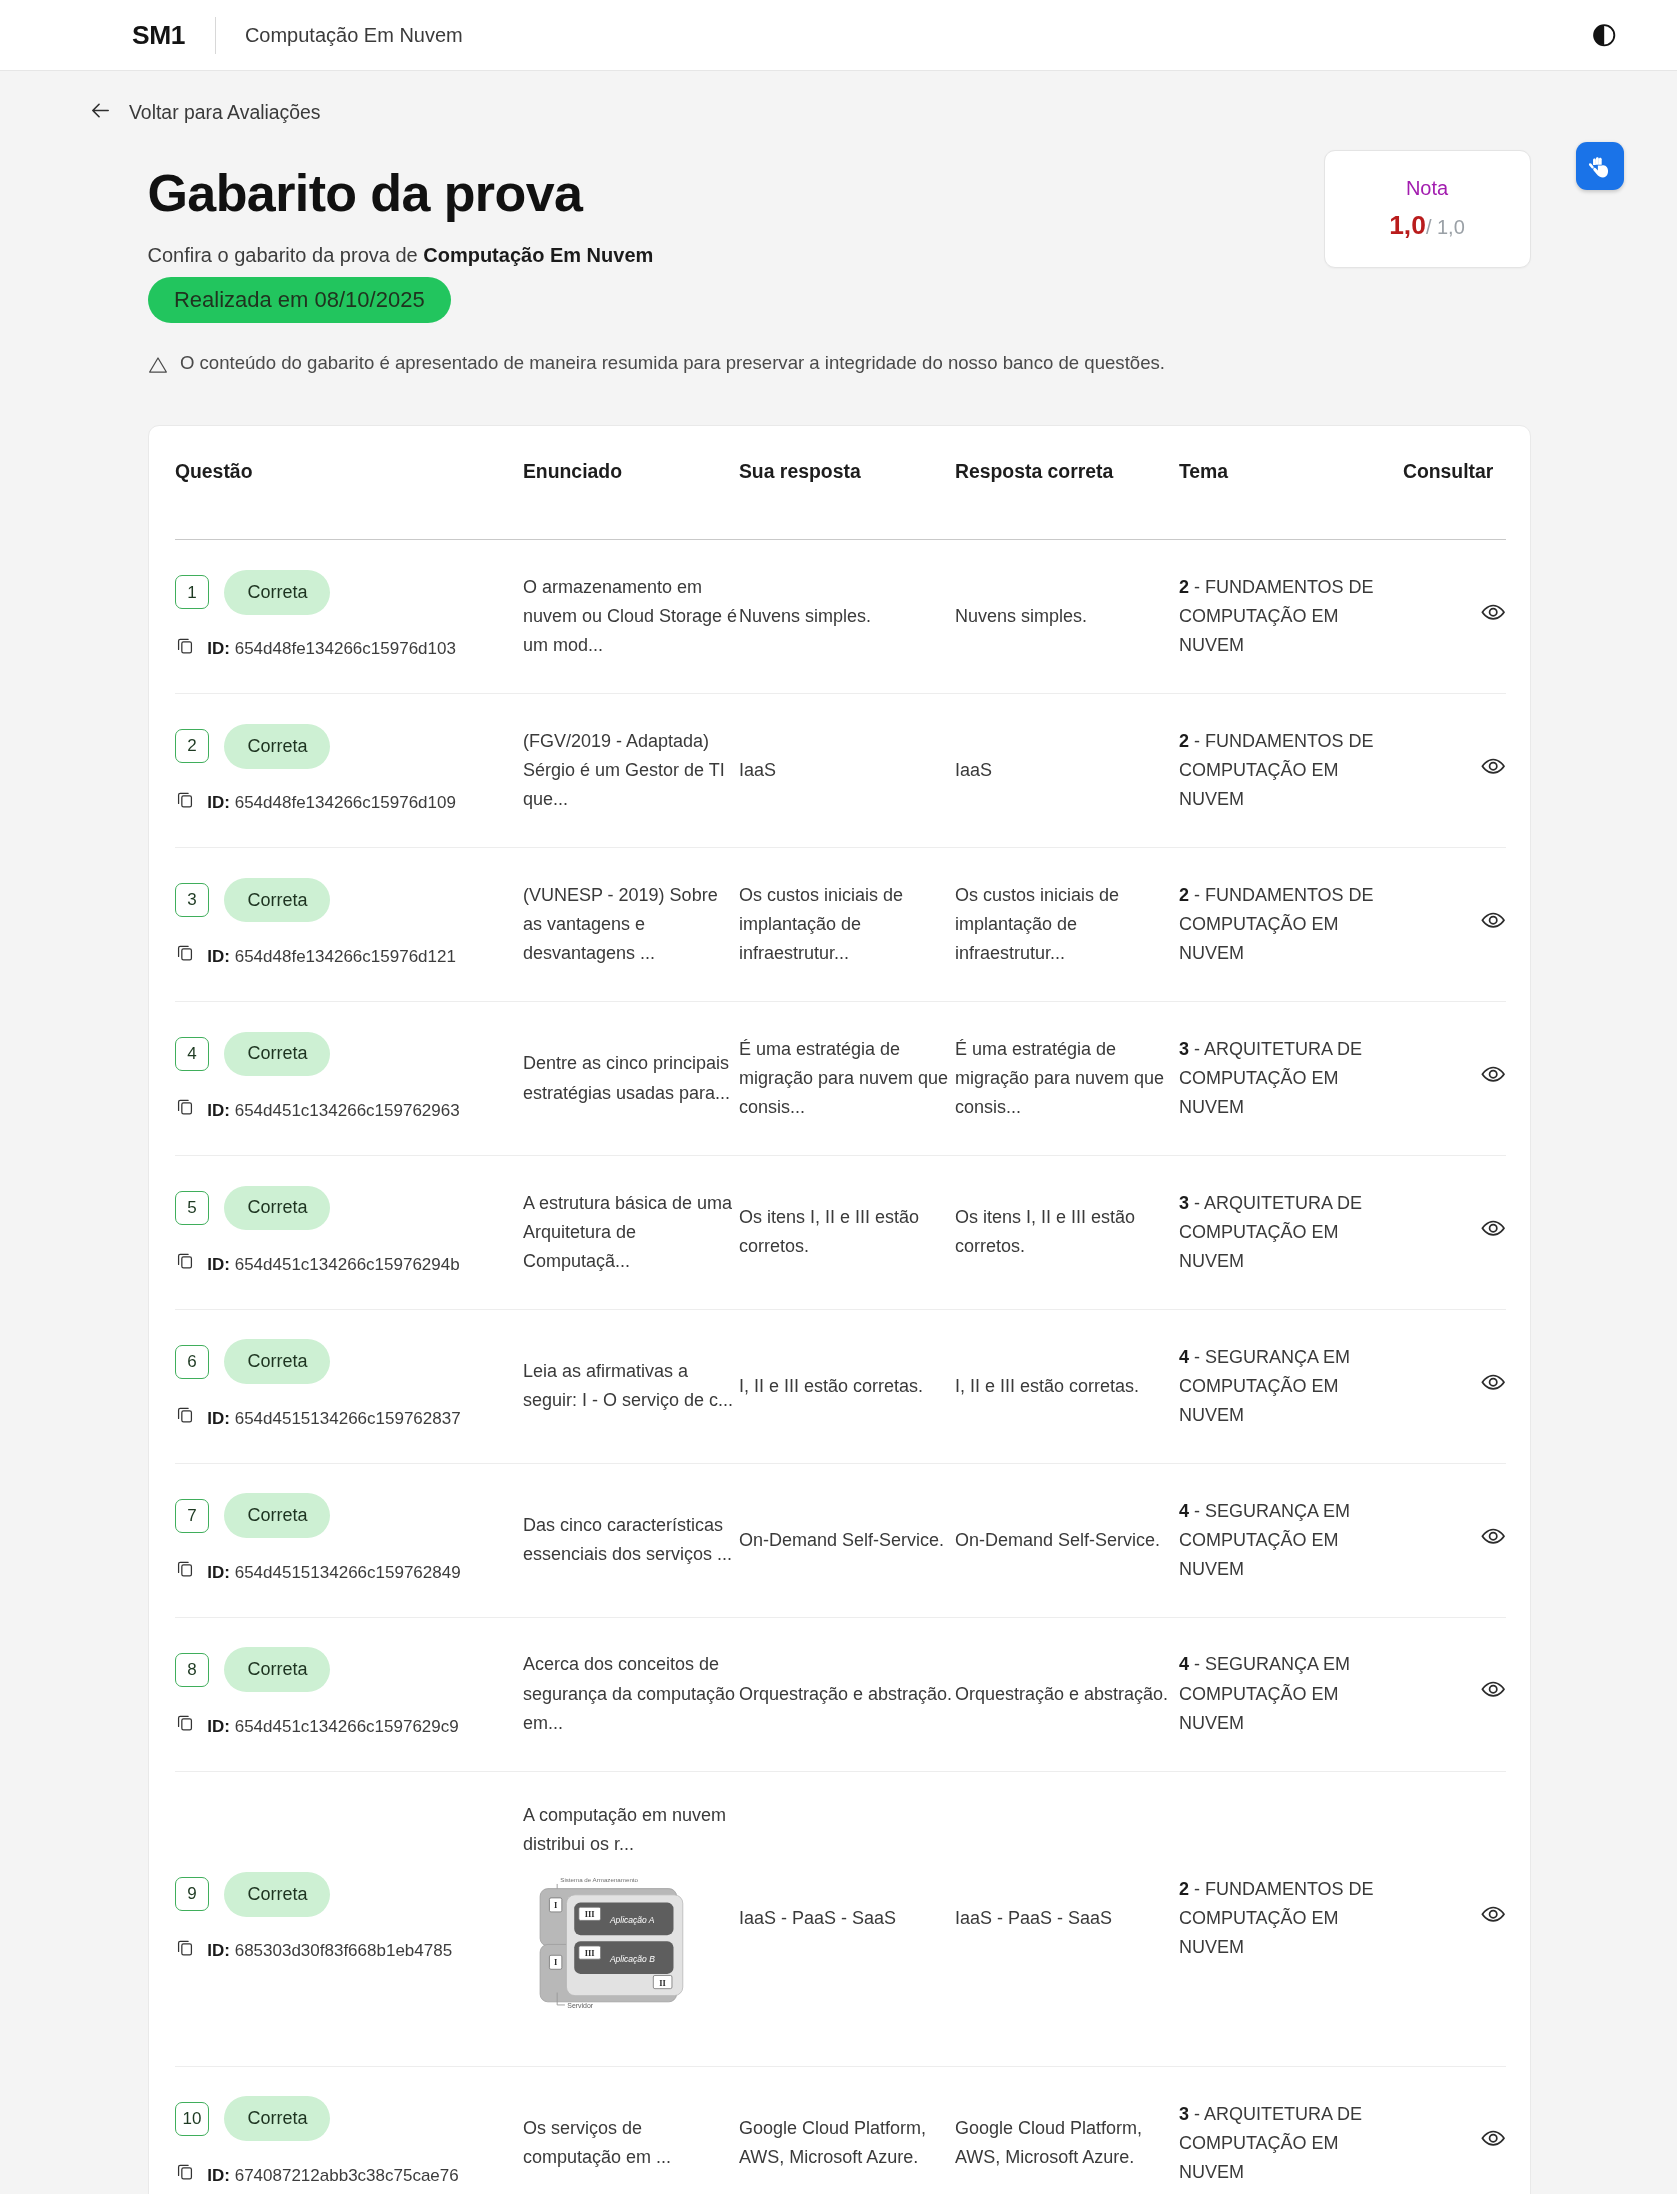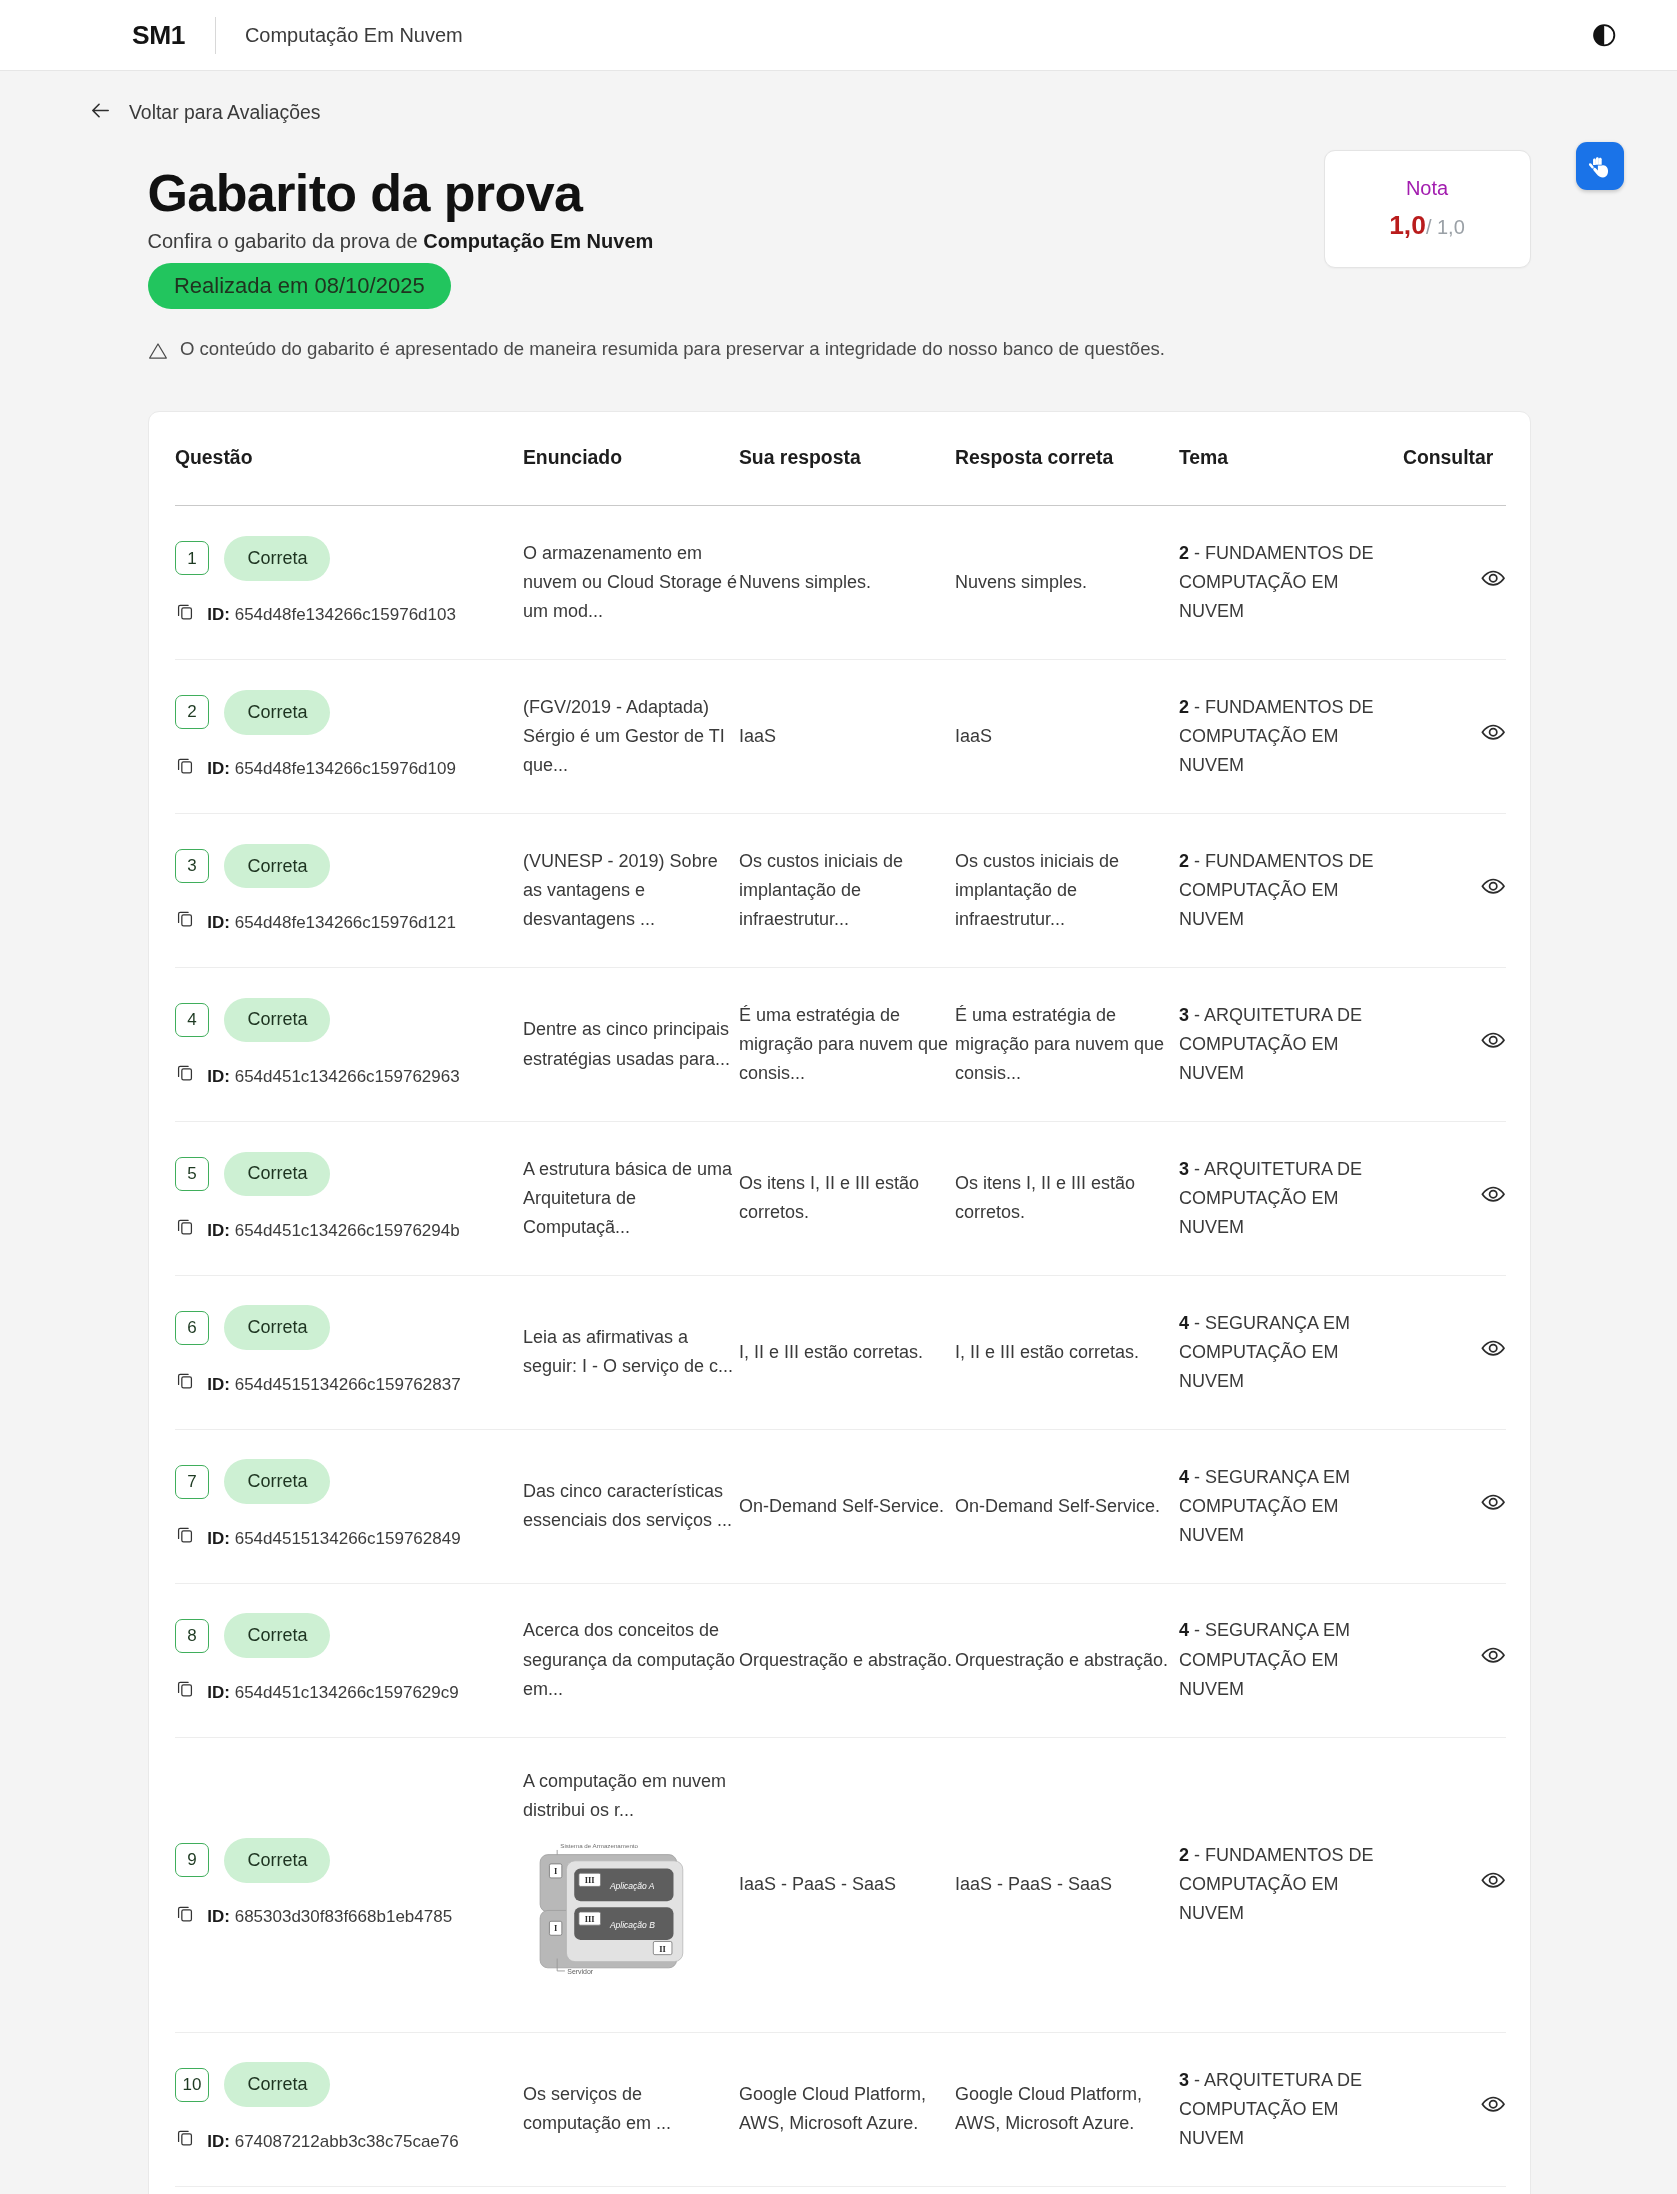--- a/index.html
+++ b/index.html
@@ -77,21 +77,21 @@
 
   .page-title {
     font-size: 52px;
     font-weight: 700;
     letter-spacing: -0.6px;
     color: #111;
     line-height: 1.15;
   }
 
   .subtitle {
-    margin-top: 6px;
+    margin-top: 20px;
     font-size: 20px;
     color: #3d3d3d;
   }
   .subtitle b { font-weight: 700; color: #1b1b1b; }
 
   .status-chip {
     display: inline-block;
     margin-top: 10px;
     background: #22c55e;
     color: #20331f;
@@ -143,21 +143,21 @@
   table.gabarito {
     width: 100%;
     border-collapse: collapse;
     table-layout: fixed;
   }
   table.gabarito th {
     text-align: left;
     font-size: 19.4px;
     font-weight: 700;
     color: #1d1d1d;
-    padding: 0 0 36px 0;
+    padding: 0 0 56px 0;
     border-bottom: 0.8px solid #c9c9c9;
   }
   table.gabarito td {
     vertical-align: middle;
     padding: 29.5px 0;
     border-bottom: 0.8px solid #ededed;
     font-size: 18px;
     color: #3a3a3a;
     line-height: 1.62;
   }

